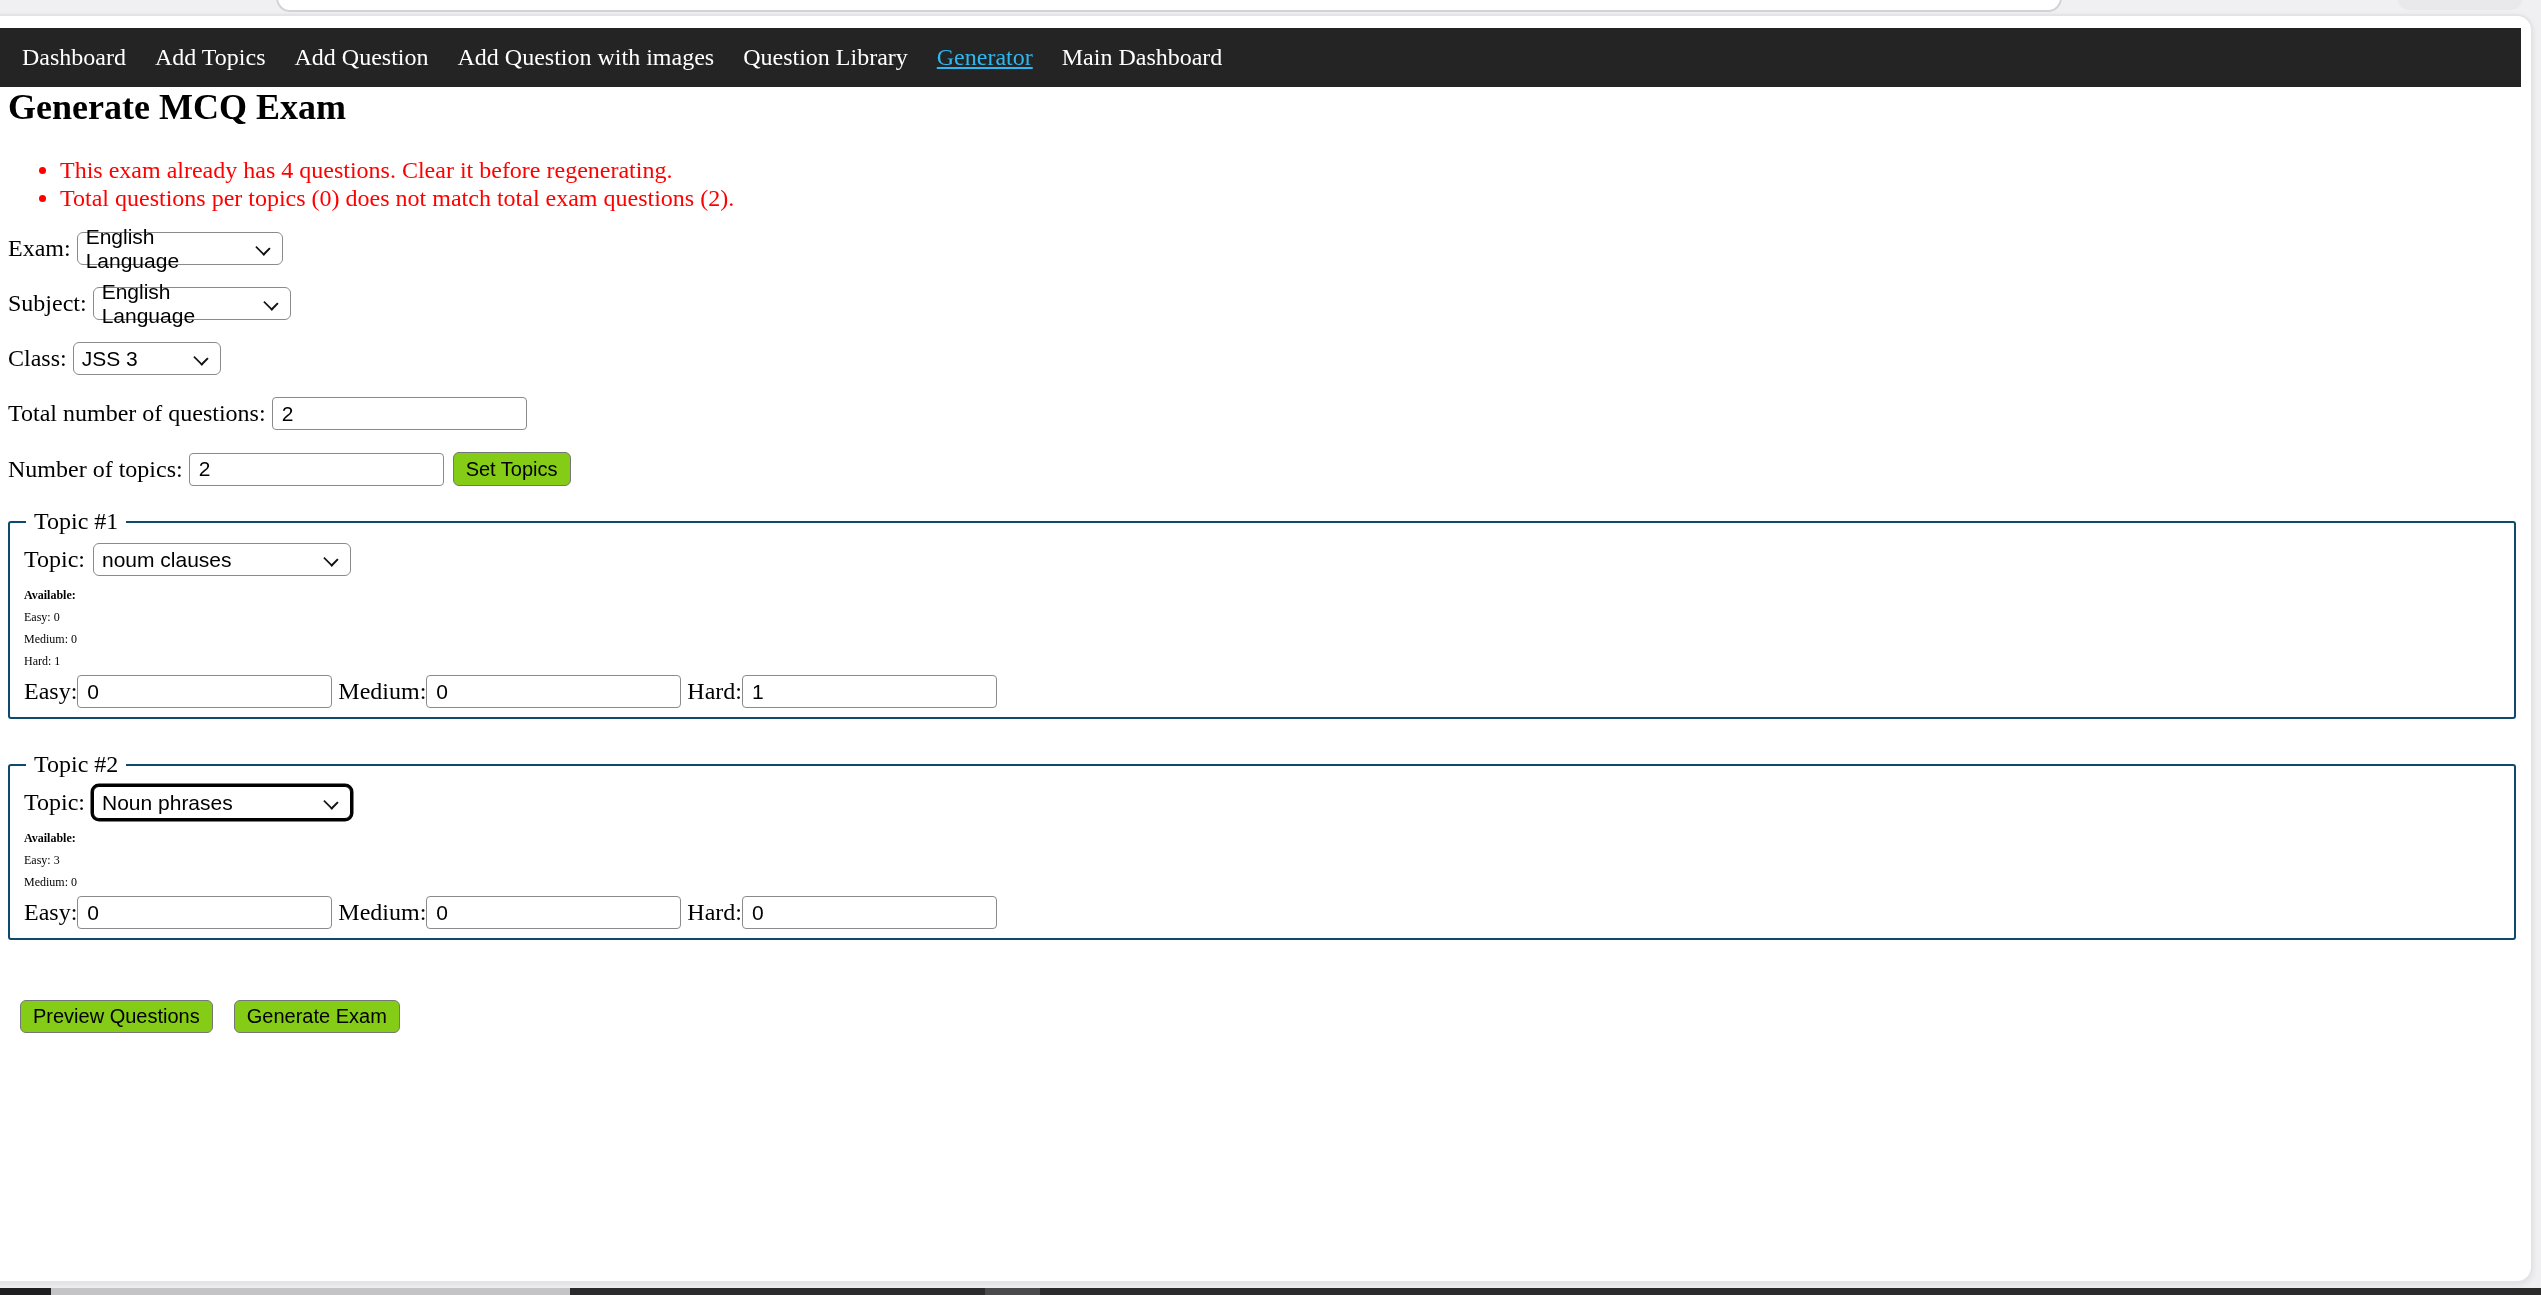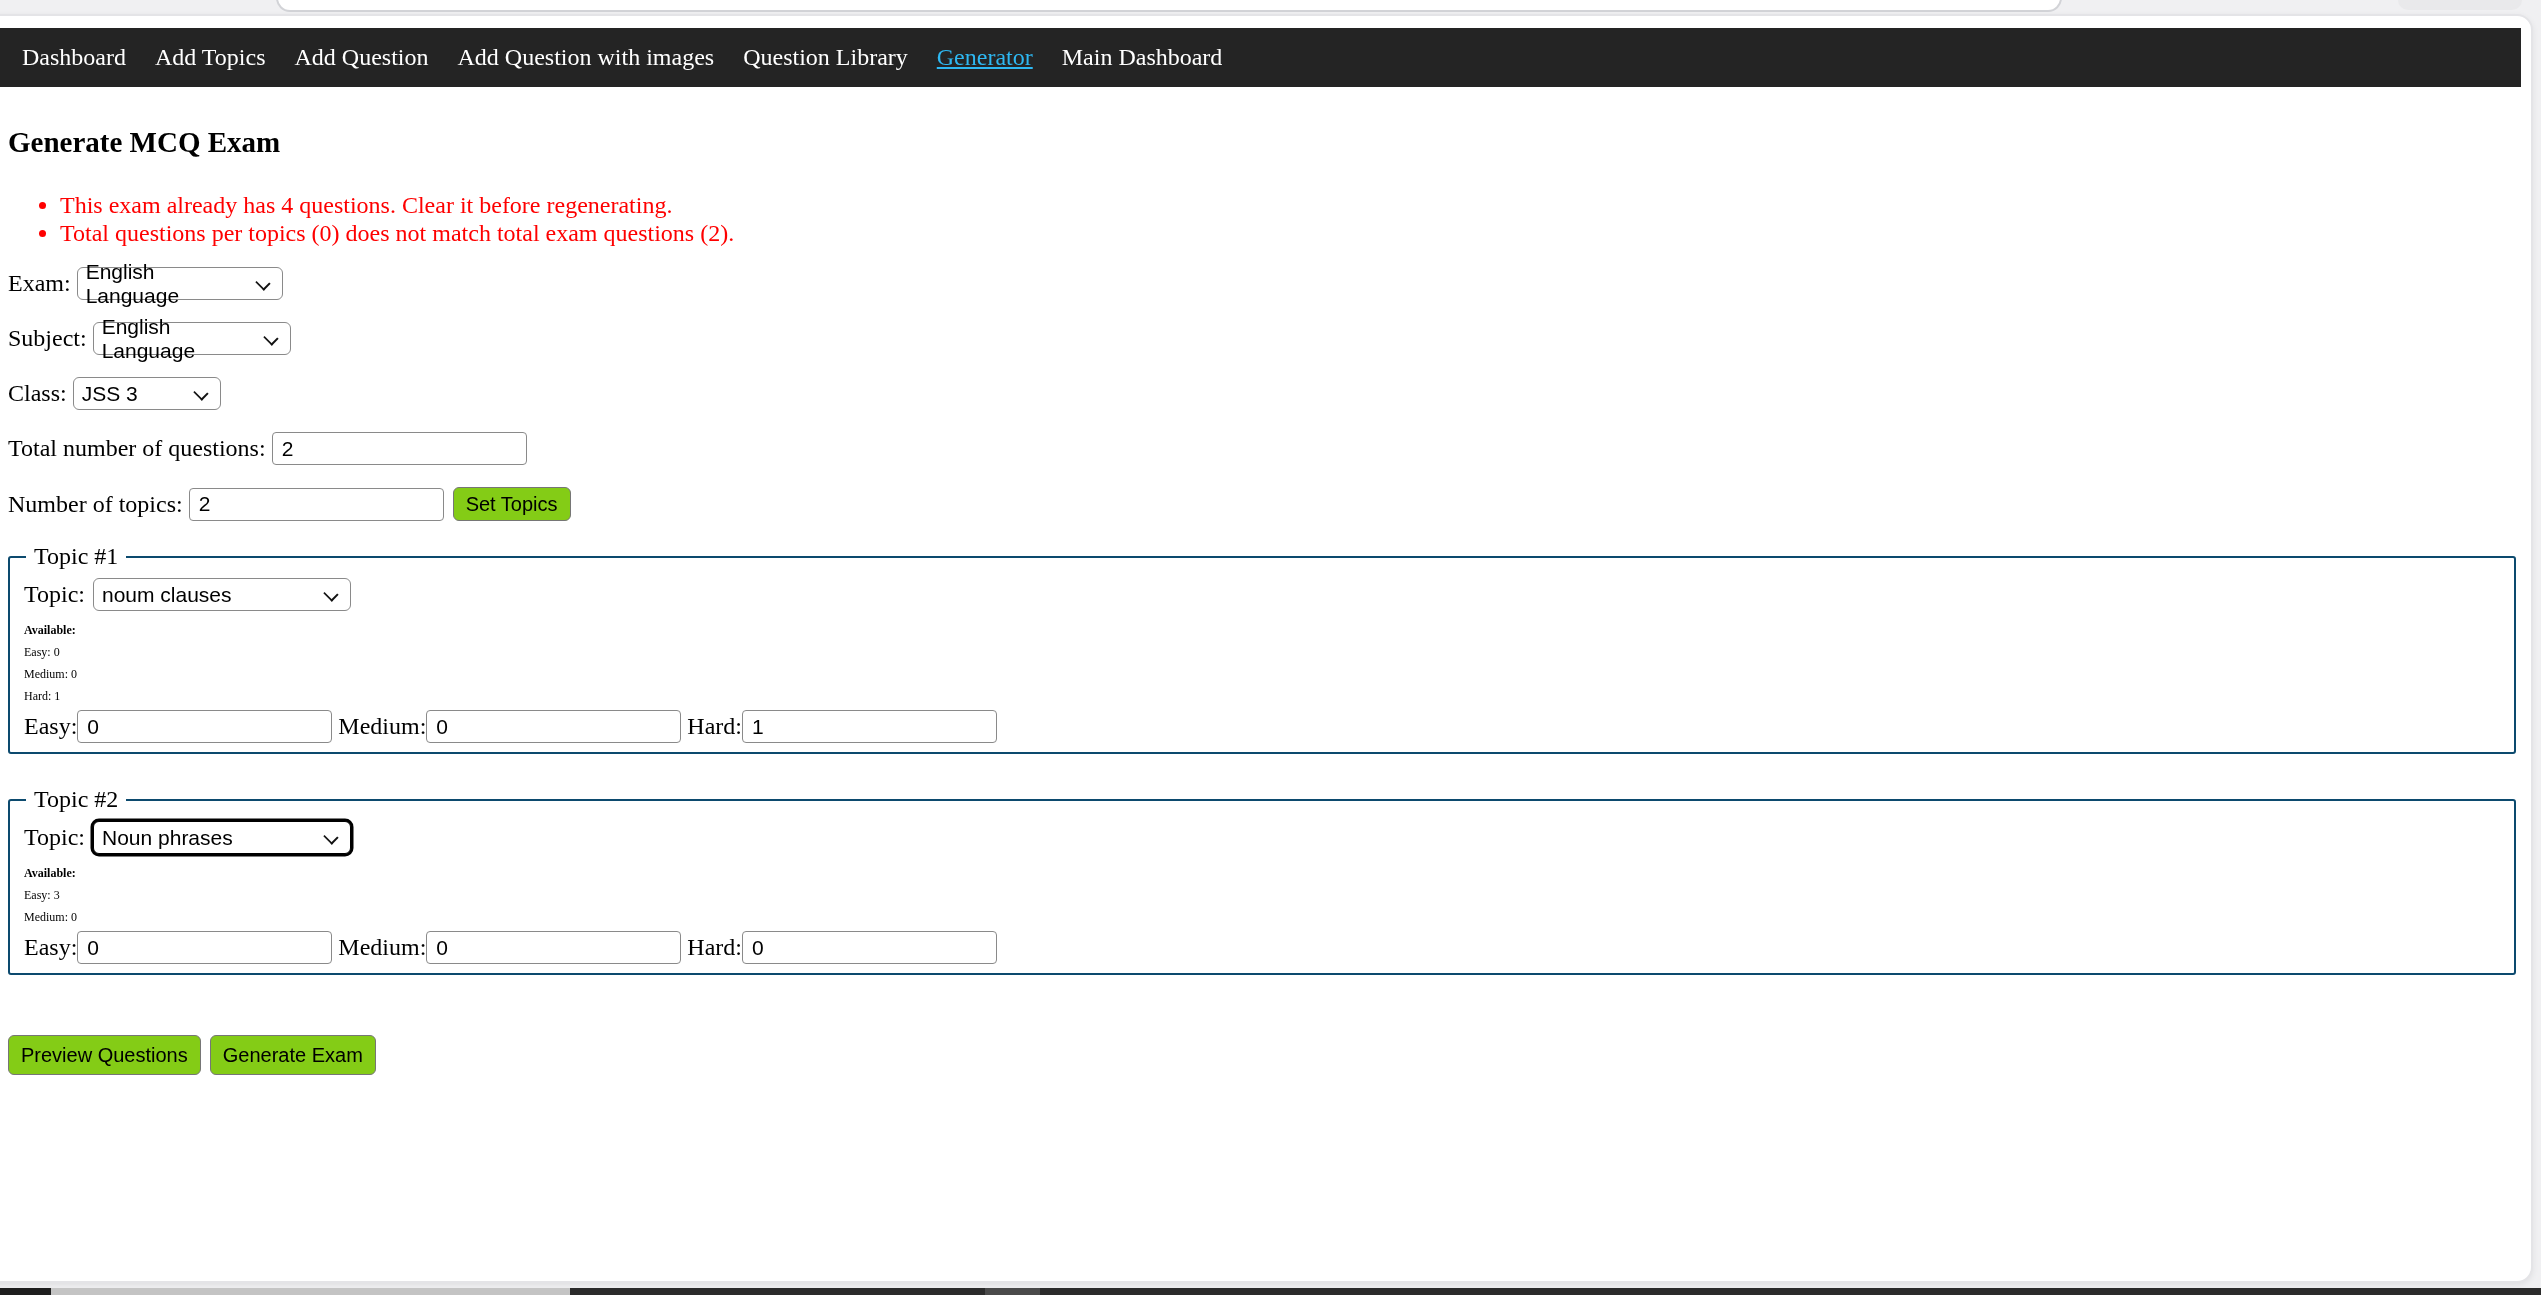--- a/index.html
+++ b/index.html
@@ -29,21 +29,21 @@
   }
   
   .nav {
     margin: 12px 10px 0 0; height: 59px; background: #242424;
     display: flex; align-items: center; gap: 29px; padding-left: 44px;
   }
   .nav a { color: #fff; text-decoration: none; white-space: nowrap; cursor: pointer; }
   .nav a.active { color: #2eb8f2; text-decoration: underline; }
   
   .content { padding: 0 15px 0 30px; }
-  h1 { font-size: 29px; line-height: 41px; margin-top: 35px; font-weight: bold; }
+  h1 { font-size: 36px; line-height: 41px; font-weight: bold; }
   ul.errors { color: #fe0000; margin: 29px 0 20px; padding-left: 52px; line-height: 27.5px; }
   .row { display: flex; align-items: center; margin-bottom: 22px; }
   .row > label { margin-right: 6px; white-space: nowrap; }
   
   .select {
     height: 33px; background: #fff; border: 1.5px solid #8a8a8a; border-radius: 6px;
     font-family: "Liberation Sans", sans-serif; font-size: 21px;
     display: inline-flex; align-items: center; padding: 0 36px 0 8px;
     position: relative; cursor: default; flex: none;
   }
@@ -74,21 +74,21 @@
   legend { padding: 0 8px; margin-left: 2px; }
   .topic-row { display: flex; align-items: center; margin: 4px 0 0; }
   .topic-row > label { margin-right: 8px; }
   .avail { font-size: 12px; line-height: 22px; margin: 8px 0 3px; }
   .avail .avail-title { font-weight: bold; }
   .diff-row { display: flex; align-items: center; }
   .diff-row > label { white-space: nowrap; }
   .diff-row > input { margin-right: 6px; }
   
   .actions { margin-top: 60px; display: flex; }
-  .actions .btn { margin-left: 0; margin-right: 9px; height: 40px; }
+  .actions .btn { margin-left: 12px; margin-right: 9px; height: 33px; }
   
   .taskbar {
     position: absolute; left: 0; right: 0; bottom: 0; height: 7px;
     background: linear-gradient(90deg,
       #1e1e1e 0px, #1e1e1e 51px,
       #c4c4c4 51px, #c4c4c4 570px,
       #2b2b2b 570px, #2b2b2b 985px,
       #4a4a4a 985px, #4a4a4a 1040px,
       #2b2b2b 1040px, #2b2b2b 100%);
   }

